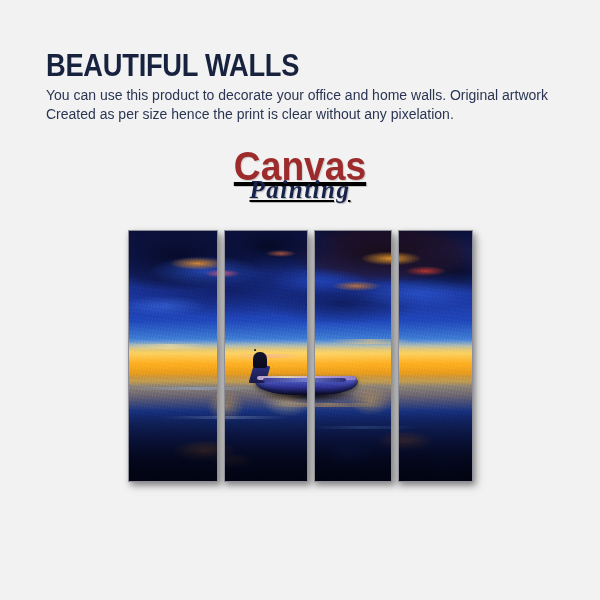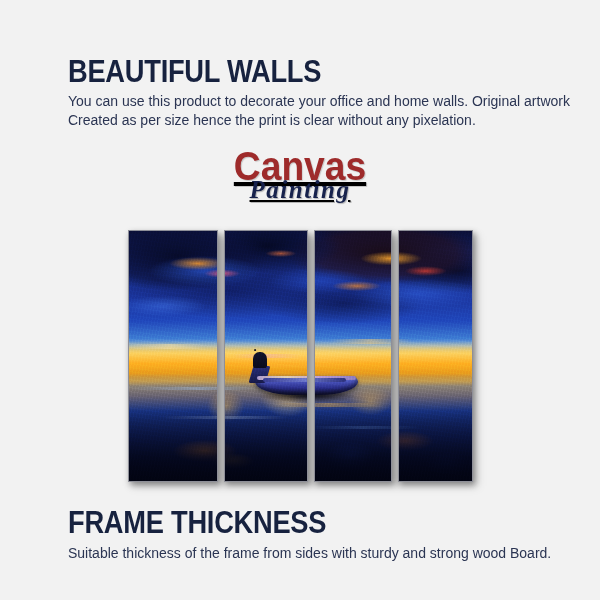--- a/index.html
+++ b/index.html
@@ -6,21 +6,21 @@
   html,body{margin:0;padding:0;}
   body{
     width:600px;height:600px;
     background:#f2f2f2;
     font-family:"Liberation Sans",sans-serif;
     overflow:hidden;position:relative;
   }
   .stage{position:absolute;inset:0;}
 
   
-  .feature{position:absolute;display:flex;align-items:center;margin-left:22px;}
+  .feature{position:absolute;display:flex;align-items:flex-end;}
   .feature .accent-bar{
     width:2px;background:#1d2a4d;flex:0 0 2px;margin-right:14px;
   }
   .feature .ftext{display:flex;flex-direction:column;justify-content:flex-start;}
   .feature h2{
     margin:0;
     font-family:"Liberation Sans Narrow","Liberation Sans",sans-serif;
     font-weight:bold;
     font-size:31px;
     line-height:1.02;
@@ -349,21 +349,14 @@
           <div class="layer water-reflect"></div>
           <div class="layer water-streaks"></div>
           <div class="layer deep-water"></div>
           <div class="layer brush-texture"></div>
         </div>
       </div>
     </div>
 
   </div>
 
-  <div class="feature" id="feature-bottom">
-    <div class="accent-bar"></div>
-    <div class="ftext">
-      <h2>FRAME THICKNESS</h2>
-      <p>Suitable thickness of the frame from sides with sturdy and strong wood Board.</p>
-    </div>
-  </div>
 
 </div>
 
 </body></html>

